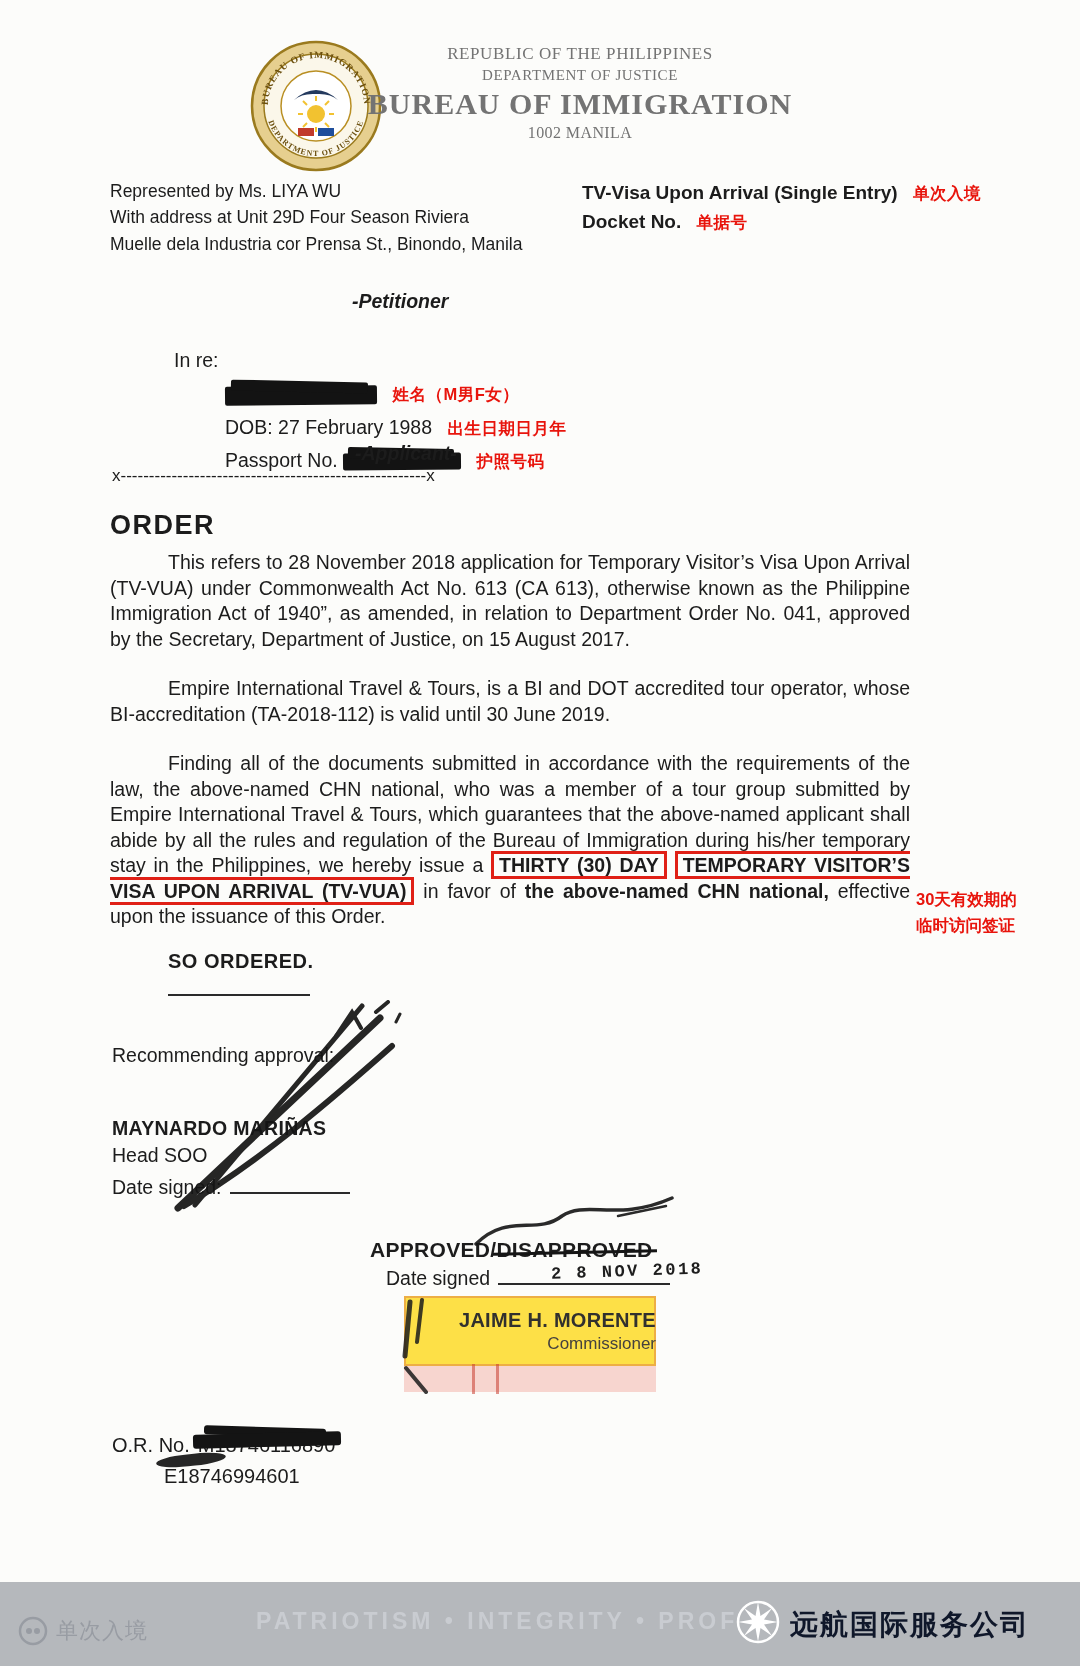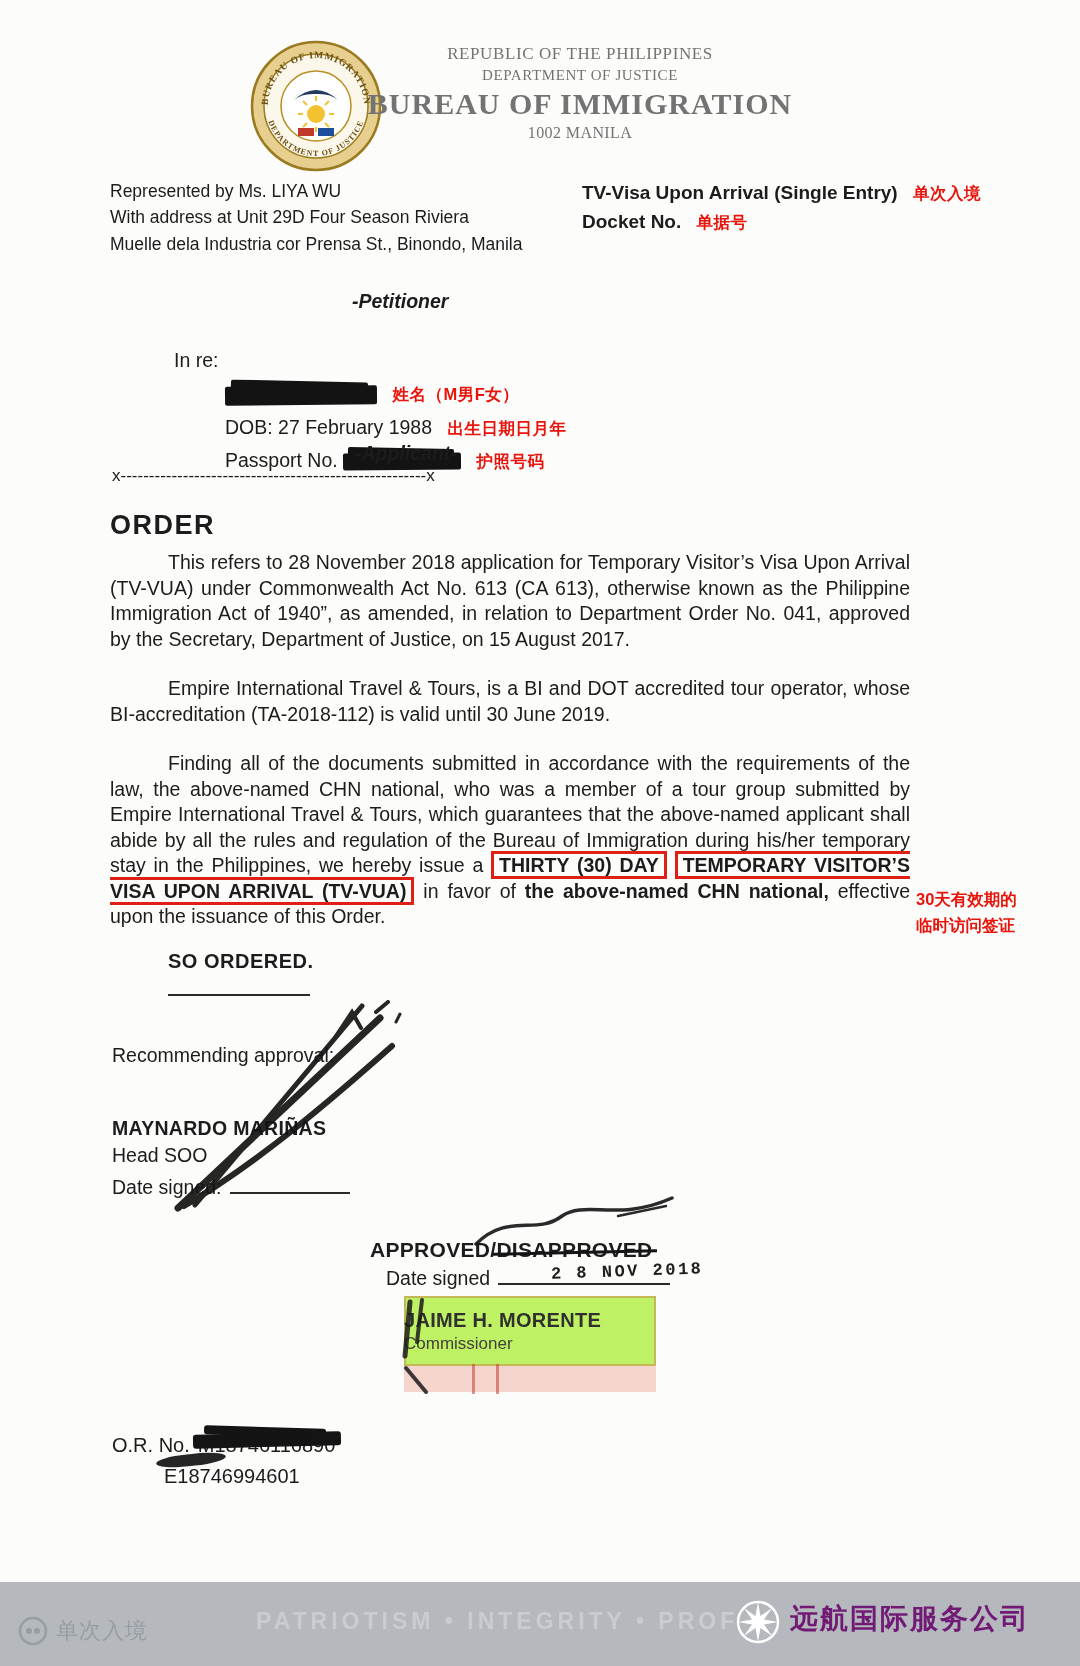--- a/index.html
+++ b/index.html
@@ -63,43 +63,43 @@
   .uline{display:inline-block;border-bottom:2px solid #2a2a2a;height:.95em;vertical-align:baseline;margin-left:8px;}
   .sig-main{position:absolute;left:140px;top:1000px;width:270px;height:220px;}
   .approved-line{position:absolute;left:370px;top:1238px;font-size:21px;font-weight:bold;letter-spacing:.3px;white-space:nowrap;}
   .struck{position:relative;display:inline-block;}
   .struck::after{content:"";position:absolute;left:-2%;right:-3%;top:54%;height:3px;background:#151515;transform:rotate(-1.3deg);}
   .sig-small{position:absolute;left:468px;top:1190px;width:214px;height:64px;}
   .date2{position:absolute;left:386px;top:1266px;font-size:19.5px;}
   .date-stamp{position:absolute;left:551px;top:1262px;font-family:"Liberation Mono", monospace;
               font-size:17px;font-weight:bold;letter-spacing:2.5px;transform:rotate(-2deg);color:#1e1e1e;}
   
-  .stamp{position:absolute;left:404px;top:1296px;width:252px;height:70px;background:#bef264;
-         display:flex;flex-direction:column;align-items:flex-start;justify-content:center;
+  .stamp{position:absolute;left:404px;top:1296px;width:252px;height:70px;background:#fde047;
+         display:flex;flex-direction:column;align-items:flex-end;justify-content:center;
          box-shadow:inset 0 0 0 2px rgba(205,80,66,.35);}
   .stamp .sname{font-size:20px;font-weight:bold;color:#31302e;letter-spacing:.3px;}
   .stamp .stitle{font-size:17px;color:#45413e;margin-top:2px;}
   .stamp-smear{position:absolute;left:404px;top:1366px;width:252px;height:26px;background:rgba(242,180,171,.55);}
   .stamp-smear .rline{position:absolute;top:-2px;width:3px;height:30px;background:rgba(200,60,48,.55);}
   .stamp-marks{position:absolute;left:396px;top:1294px;width:42px;height:104px;}
   
   .or-block{position:absolute;left:112px;top:1430px;font-size:20px;line-height:1.55;}
   .or-line2{margin-left:52px;position:relative;display:inline-block;}
   .scratch{position:relative;display:inline-block;margin-left:8px;}
   .scratch::after{content:"";position:absolute;left:-5px;right:-5px;top:3px;height:14px;background:#141414;
                   transform:rotate(-1.4deg);border-radius:3px;}
   .scratch::before{content:"";position:absolute;left:6px;right:10px;top:-3px;height:9px;background:#141414;
                   transform:rotate(1.8deg);border-radius:3px;}
   .blot{position:absolute;left:-8px;top:-7px;width:70px;height:12px;background:#141414;
         transform:rotate(-6deg);border-radius:45%/50%;opacity:.92;}
   
   .footer-band{position:absolute;left:0;top:1582px;width:1080px;height:84px;background:#b5b8bc;overflow:hidden;}
   .motto{position:absolute;left:256px;top:26px;width:478px;overflow:hidden;white-space:nowrap;
          font-size:23px;font-weight:bold;letter-spacing:4px;color:#c9ccd1;}
-  .company{position:absolute;left:736px;top:18px;display:flex;align-items:flex-start;gap:10px;color:#701a75;}
+  .company{position:absolute;left:736px;top:18px;display:flex;align-items:flex-end;gap:10px;color:#0f172a;}
   .company .ctext{font-size:28px;font-weight:bold;letter-spacing:2px;font-family:"Liberation Sans",sans-serif;}
   .watermark{position:absolute;left:18px;top:1616px;display:flex;align-items:center;gap:8px;
              color:#989ca3;font-size:22px;letter-spacing:1px;z-index:5;}
 </style>
 </head>
 <body>
 
 <div class="page">
 
   <svg class="seal" viewBox="0 0 132 132">

